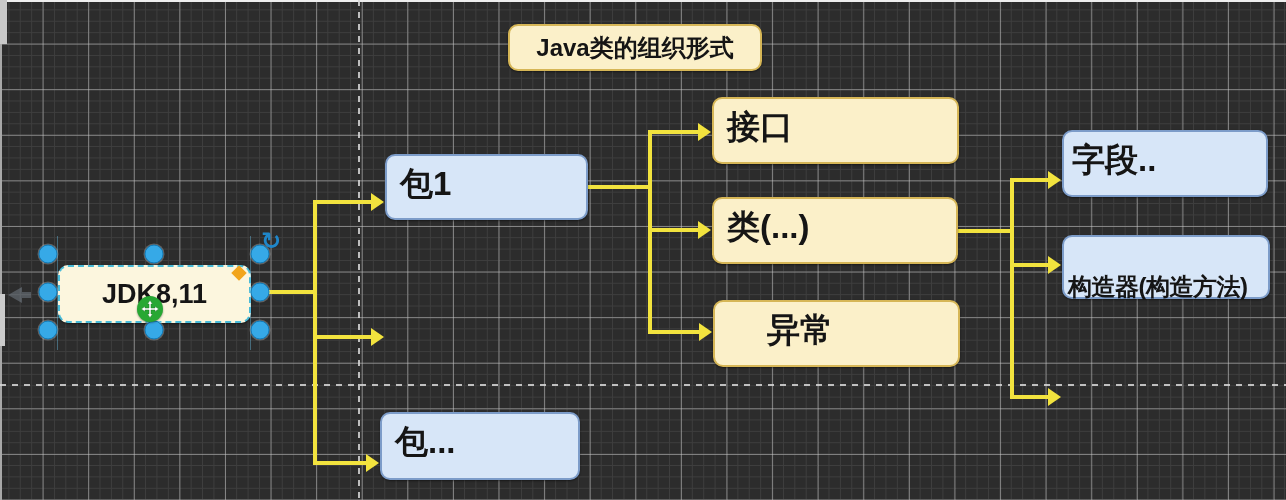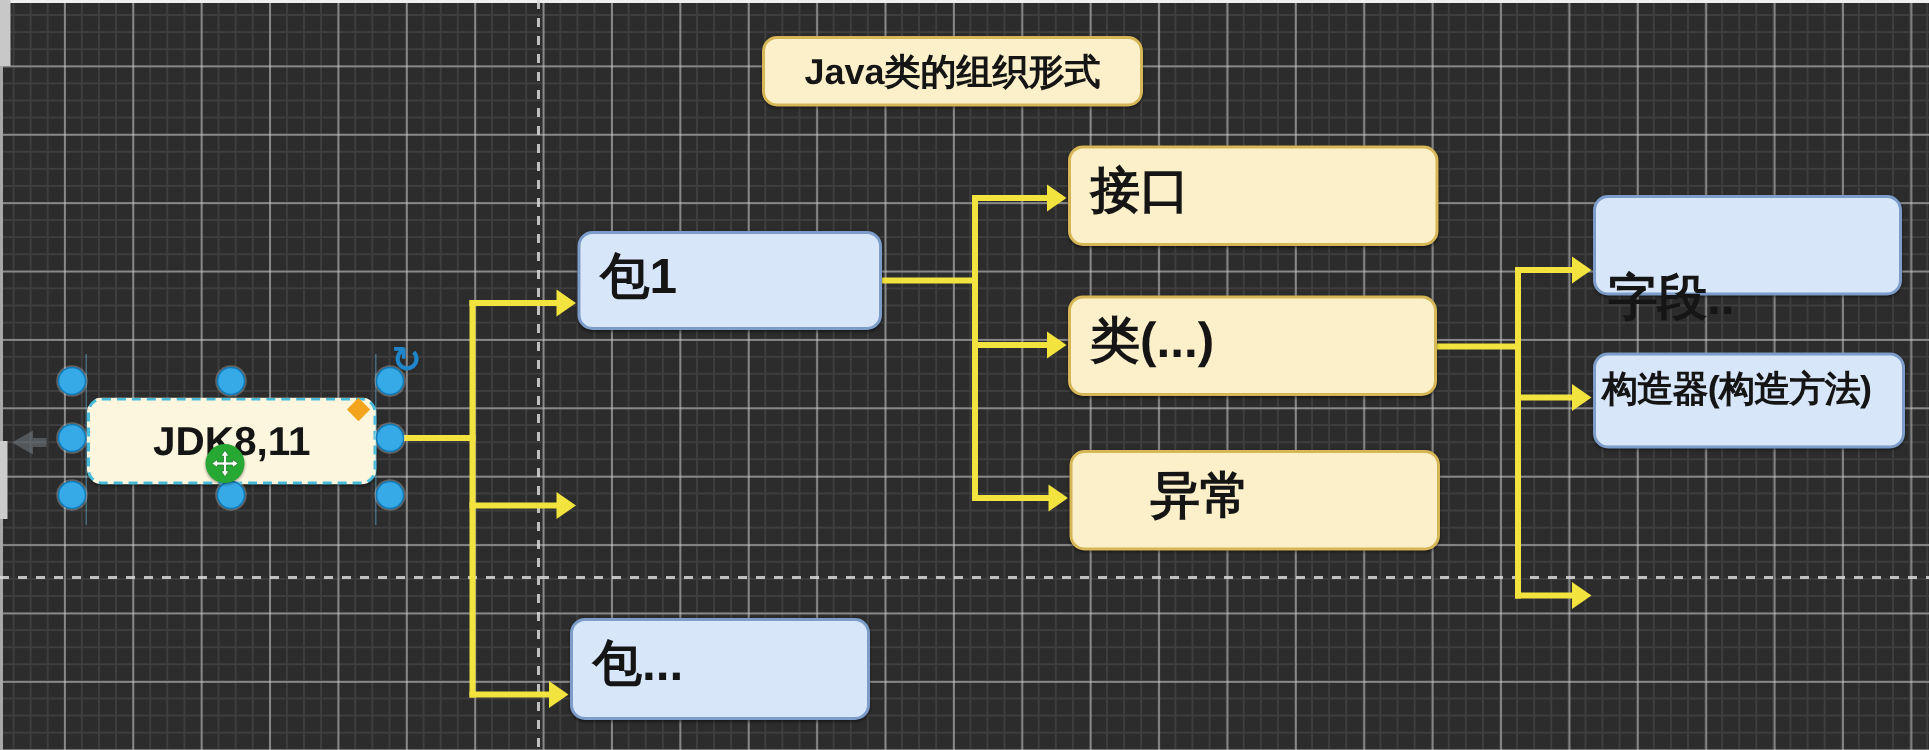--- a/index.html
+++ b/index.html
@@ -23,22 +23,22 @@
   }
   .node.blue{background:var(--node-blue-fill,#D7E6F8);border-color:var(--node-blue-border,#7C9CC9);}
   .node-label{display:block;font-weight:700;font-size:33px;color:#151515;padding:6px 0 0 13px;white-space:nowrap;}
   .node.center{display:flex;align-items:center;justify-content:center;}
   .node.center .node-label{padding:0;}
   .node.title-node .node-label{font-size:24px;}
   .node.root-node{
     background:#FCF6DE;border:2px dashed var(--selection-outline,#49BBD8);
   }
   .node.root-node .node-label{font-size:27px;}
-  .node.tight .node-label{padding-left:4px;font-size:24px;letter-spacing:-0.5px;}
-  .node.pad8 .node-label{padding-left:8px;margin-top:38px;}
+  .node.tight .node-label{padding-left:4px;font-size:24px;letter-spacing:-0.5px;margin-top:28px;}
+  .node.pad8 .node-label{padding-left:8px;}
 
   .hl{position:absolute;height:4px;background:var(--connector,#F2E33E);}
   .vl{position:absolute;width:4px;background:var(--connector,#F2E33E);}
   .ah{position:absolute;width:0;height:0;
       border-top:9px solid transparent;border-bottom:9px solid transparent;
       border-left:13px solid var(--connector,#F2E33E);}
 
   .vguide{position:absolute;top:0;width:2px;height:500px;
       background:repeating-linear-gradient(180deg,#d9d9d9 0 6px,transparent 6px 12px);opacity:.85;}
   .hguide{position:absolute;left:0;height:2px;width:1286px;

